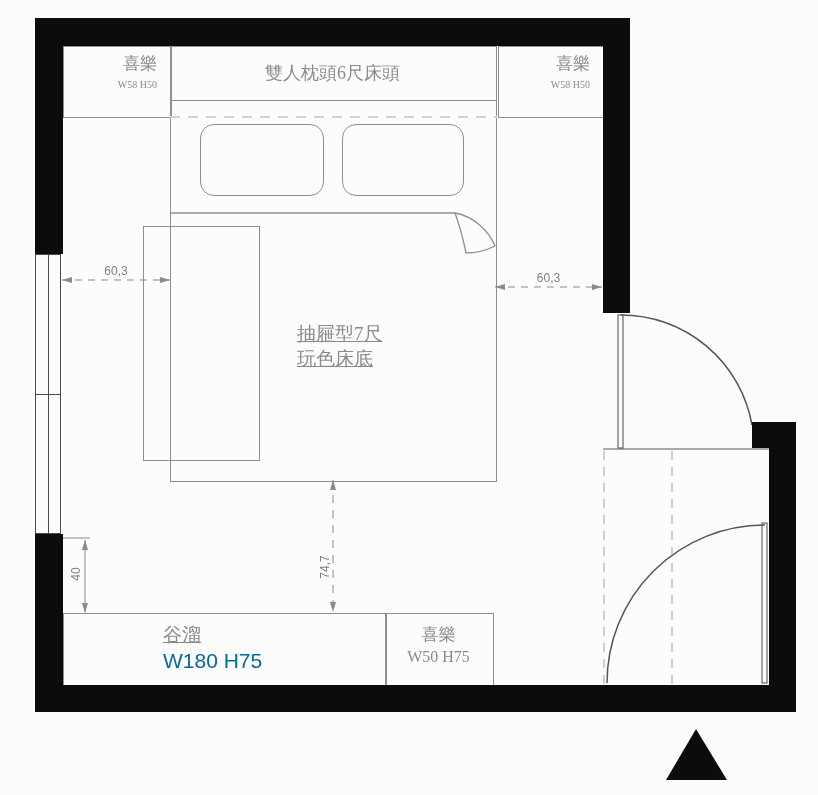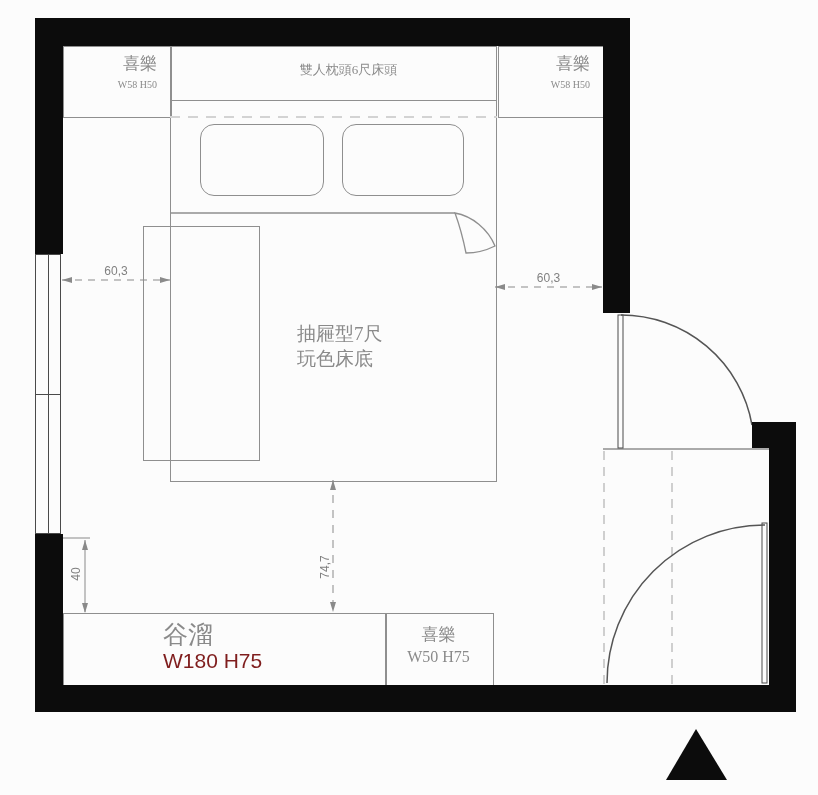--- a/index.html
+++ b/index.html
@@ -82,40 +82,40 @@
   <div class="wall" style="left:35px;top:685px;width:761px;height:27px;"></div>
   <div class="wall" style="left:603px;top:18px;width:27px;height:295px;"></div>
   <div class="wall" style="left:752px;top:422px;width:44px;height:26px;"></div>
   <div class="wall" style="left:769px;top:448px;width:27px;height:264px;"></div>
 
   <div class="window">
     <div class="mid-v"></div>
     <div class="mid-h"></div>
   </div>
 
-  <div class="lbl" style="left:170px;top:61px;width:325px;text-align:center;font-size:13px;padding-left:16px;">雙人枕頭6尺床頭</div>
+  <div class="lbl" style="left:170px;top:61px;width:325px;text-align:center;font-size:18px;">雙人枕頭6尺床頭</div>
 
   <div class="lbl ns-lbl" style="left:63px;top:53px;width:107px;">
     <span class="ln">喜樂</span>
     <span class="ln sz">W58 H50</span>
   </div>
 
   <div class="lbl ns-lbl" style="left:498px;top:53px;width:105px;">
     <span class="ln">喜樂</span>
     <span class="ln sz">W58 H50</span>
   </div>
 
-  <div class="lbl" style="left:297px;top:321px;font-size:19px;line-height:25px;">
+  <div class="lbl" style="left:297px;top:321px;font-size:19px;line-height:25px;text-decoration:underline;">
     <span class="ln">抽屜型7尺</span>
     <span class="ln">玩色床底</span>
   </div>
 
   <div class="lbl" style="left:163px;top:622px;line-height:26px;">
-    <span class="ln" style="font-size:25px;">谷溜</span>
-    <span class="ln" style="font-size:21px;color:#7f1d1d;font-family:'Liberation Sans','DejaVu Sans',sans-serif;">W180 H75</span>
+    <span class="ln" style="font-size:19px;text-decoration:underline;">谷溜</span>
+    <span class="ln" style="font-size:21px;color:#0369a1;font-family:'Liberation Sans','DejaVu Sans',sans-serif;">W180 H75</span>
   </div>
 
   <div class="lbl" style="left:385px;top:624px;width:107px;text-align:center;font-size:16px;line-height:22px;">
     <span class="ln" style="font-size:17px;">喜樂</span>
     <span class="ln">W50 H75</span>
   </div>
 
   <div class="dim" style="left:62px;top:264px;width:108px;">60,3</div>
   <div class="dim" style="left:495px;top:271px;width:107px;">60,3</div>
   <div class="dim rot" style="left:298px;top:560px;width:54px;">74,7</div>

